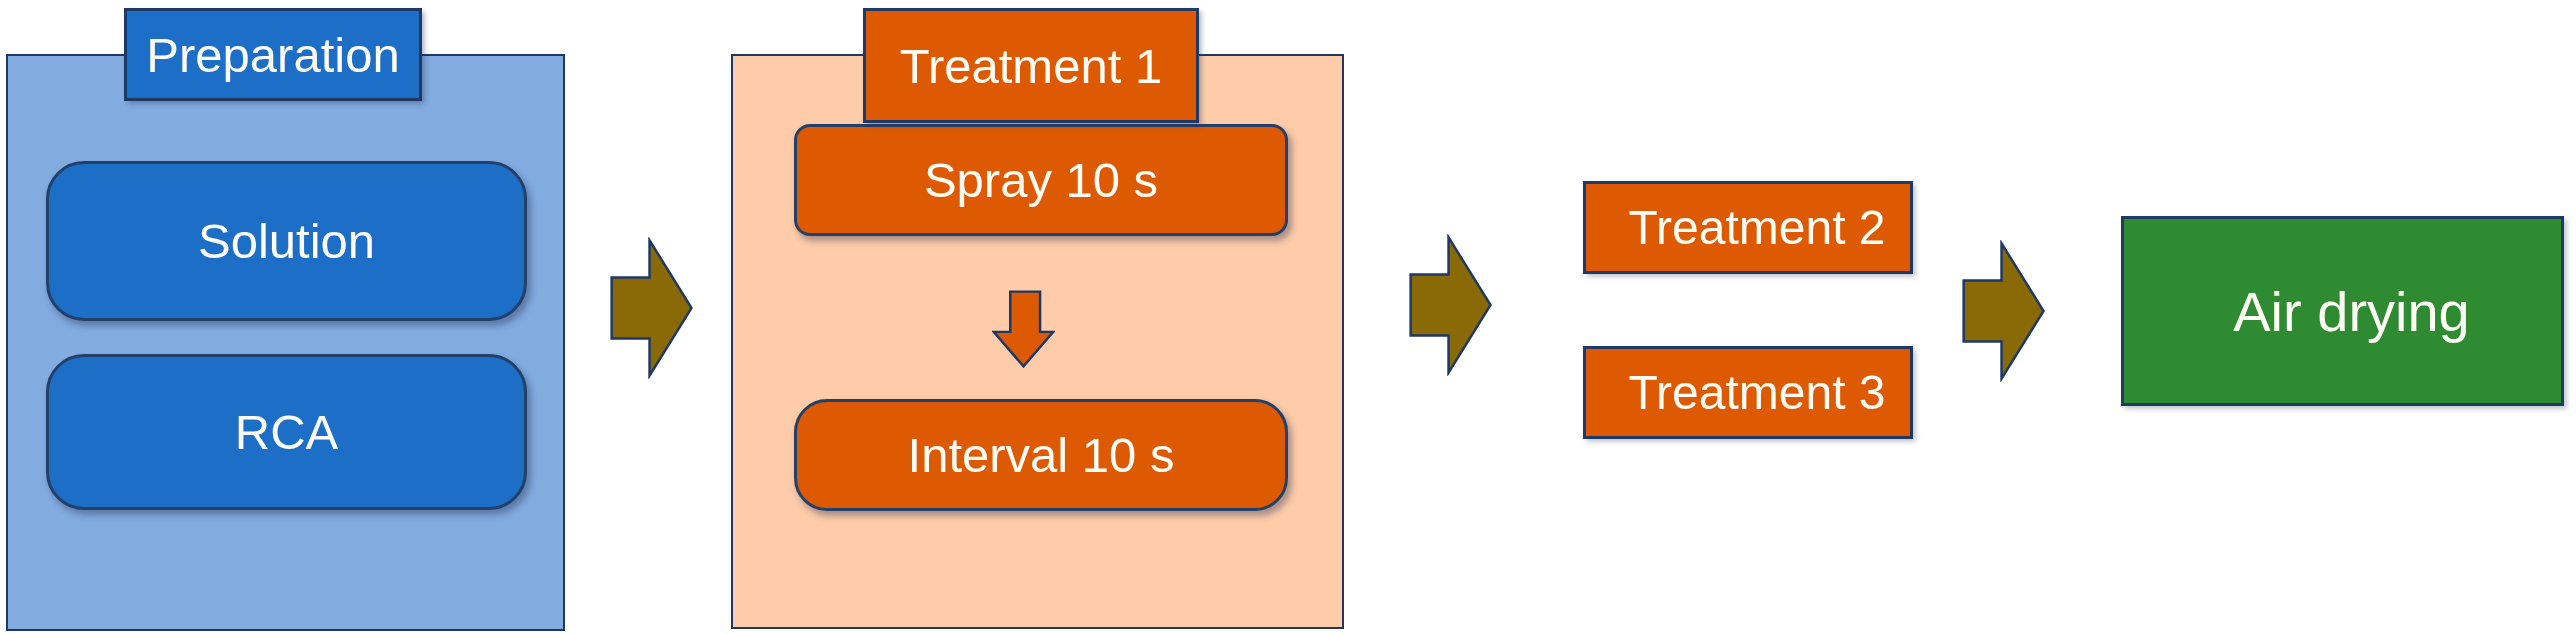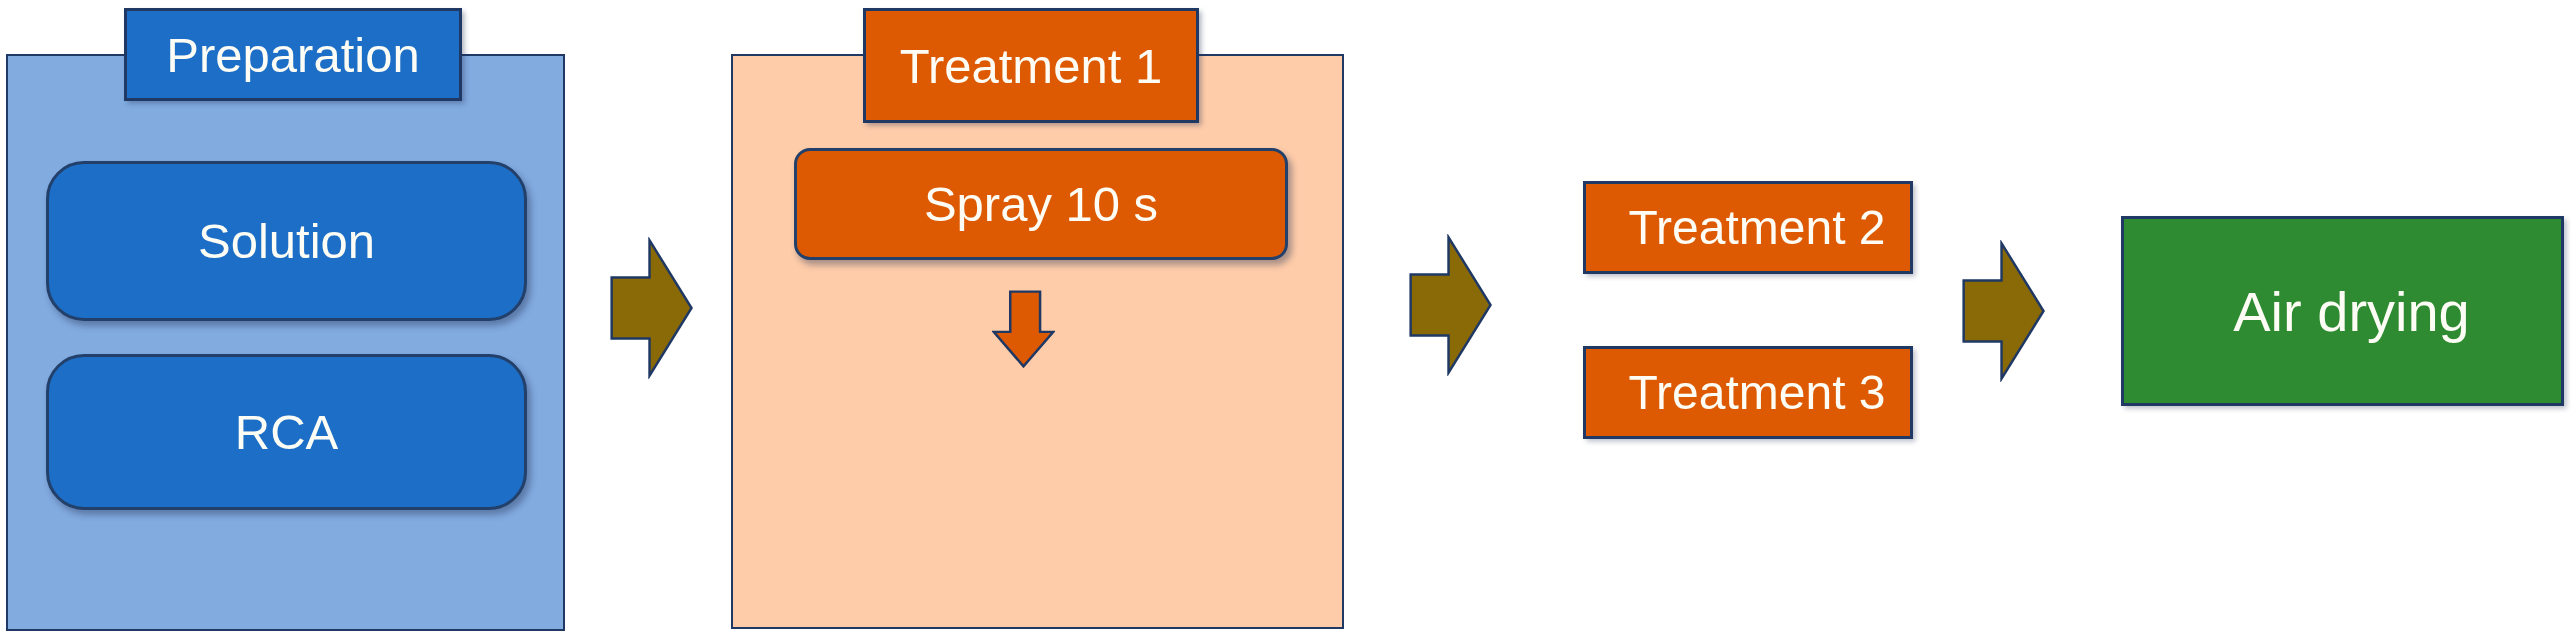--- a/index.html
+++ b/index.html
@@ -33,21 +33,21 @@
   
   .header-box {
     display: flex; align-items: center; justify-content: center;
     border: 3.3px solid #1f3864;
     color: #fdfdf5;
     font-size: 49px;
     z-index: 5;
     box-shadow: 2.5px 3.3px 5px rgba(32,44,80,0.35);
   }
   #prep-header {
-    left: 124px; top: 8.2px; width: 338px; height: 93px;
+    left: 124px; top: 8.2px; width: 298px; height: 93px;
     background: #1c6ec6;
   }
   #t1-header {
     left: 863px; top: 8.2px; width: 336px; height: 115px;
     background: #de5a02;
   }
 
   
   .round-box {
     display: flex; align-items: center; justify-content: center;
@@ -59,21 +59,21 @@
   }
   #solution-box {
     left: 46px; top: 161px; width: 481px; height: 160px;
     background: #1c6ec6; border-radius: 38px;
   }
   #rca-box {
     left: 46px; top: 354px; width: 481px; height: 156px;
     background: #1c6ec6; border-radius: 38px;
   }
   #spray-box {
-    left: 794px; top: 148px; width: 494px; height: 112px;
+    left: 794px; top: 124px; width: 494px; height: 112px;
     background: #de5a02; border-radius: 16px;
   }
   #interval-box {
     left: 794px; top: 399px; width: 494px; height: 112px;
     background: #de5a02; border-radius: 33px;
   }
 
   
   .square-box {
     display: flex; align-items: center; justify-content: center;
@@ -132,20 +132,23 @@
     <span>Treatment 1</span>
   </div>
   <div id="spray-box" class="abs round-box">
     <span>Spray 10 s</span>
   </div>
   <div id="down-arrow" class="abs flow-arrow">
     <svg viewBox="0 0 76 95" preserveAspectRatio="none" aria-hidden="true">
       <polygon points="22,2 58,2 58,51 74,51 38,93 2,51 22,51" fill="#de5a02" stroke="#1f3864" stroke-width="3" stroke-linejoin="miter"></polygon>
     </svg>
   </div>
+  <div id="interval-box" class="abs round-box">
+    <span>Interval 10 s</span>
+  </div>
 
   <div id="arrow-2" class="abs flow-arrow">
     <svg viewBox="0 0 102 172" preserveAspectRatio="none" aria-hidden="true">
       <polygon points="2,49 48,49 48,4 99,86 48,168 48,123 2,123" fill="#8a6a06" stroke="#1f3864" stroke-width="3" stroke-linejoin="miter"></polygon>
     </svg>
   </div>
 
   <div id="treatment2-box" class="abs square-box">
     <span>Treatment 2</span>
   </div>

